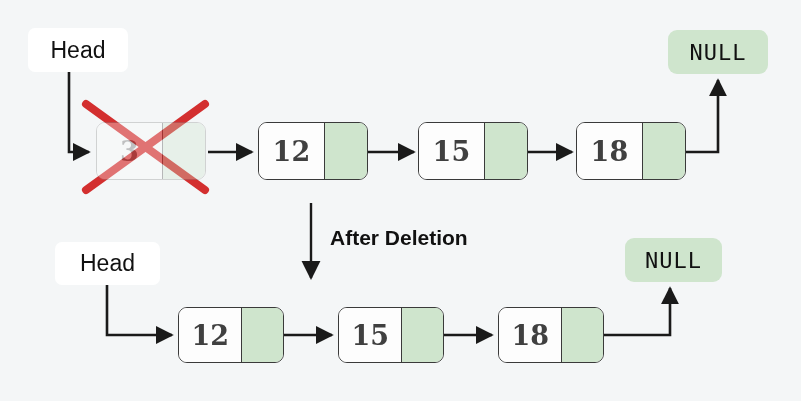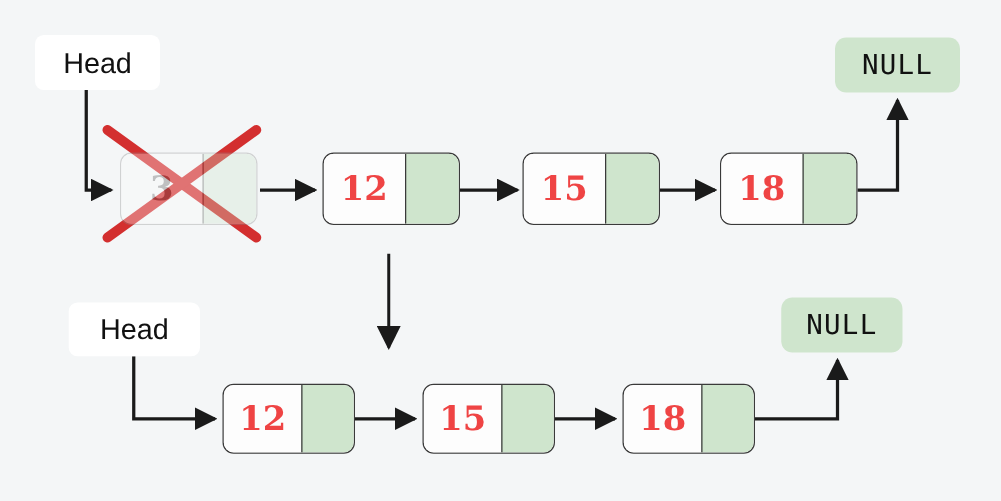--- a/index.html
+++ b/index.html
@@ -38,21 +38,21 @@
   }
   .node .val {
     flex: 0 0 60%;
     display: flex;
     align-items: center;
     justify-content: center;
     background: #fdfdfd;
     font-family: "DejaVu Serif", serif;
     font-weight: bold;
     font-size: 27px;
-    color: #ef4444;
+    color: #404040;
     letter-spacing: 0px;
   }
   .node .ptr {
     flex: 1 1 auto;
     background: #cfe5cd;
     border-left: 1.6px solid #3a3a3a;
   }
 
   
   .node.deleted {
@@ -176,20 +176,21 @@
     <div class="ptr"></div>
   </div>
 
   <div class="node" style="left:576px; top:122px; width:110px; height:58px;">
     <div class="val">18</div>
     <div class="ptr"></div>
   </div>
 
   <div class="nullbox" style="left:668px; top:30px; width:100px; height:44px;">NULL</div>
 
+  <div class="caption" style="left:330px; top:226px;">After Deletion</div>
 
   <div class="headbox" style="left:55px; top:242px; width:105px; height:43px;">Head</div>
 
   <div class="node" style="left:178px; top:307px; width:106px; height:56px;">
     <div class="val">12</div>
     <div class="ptr"></div>
   </div>
 
   <div class="node" style="left:338px; top:307px; width:106px; height:56px;">
     <div class="val">15</div>

